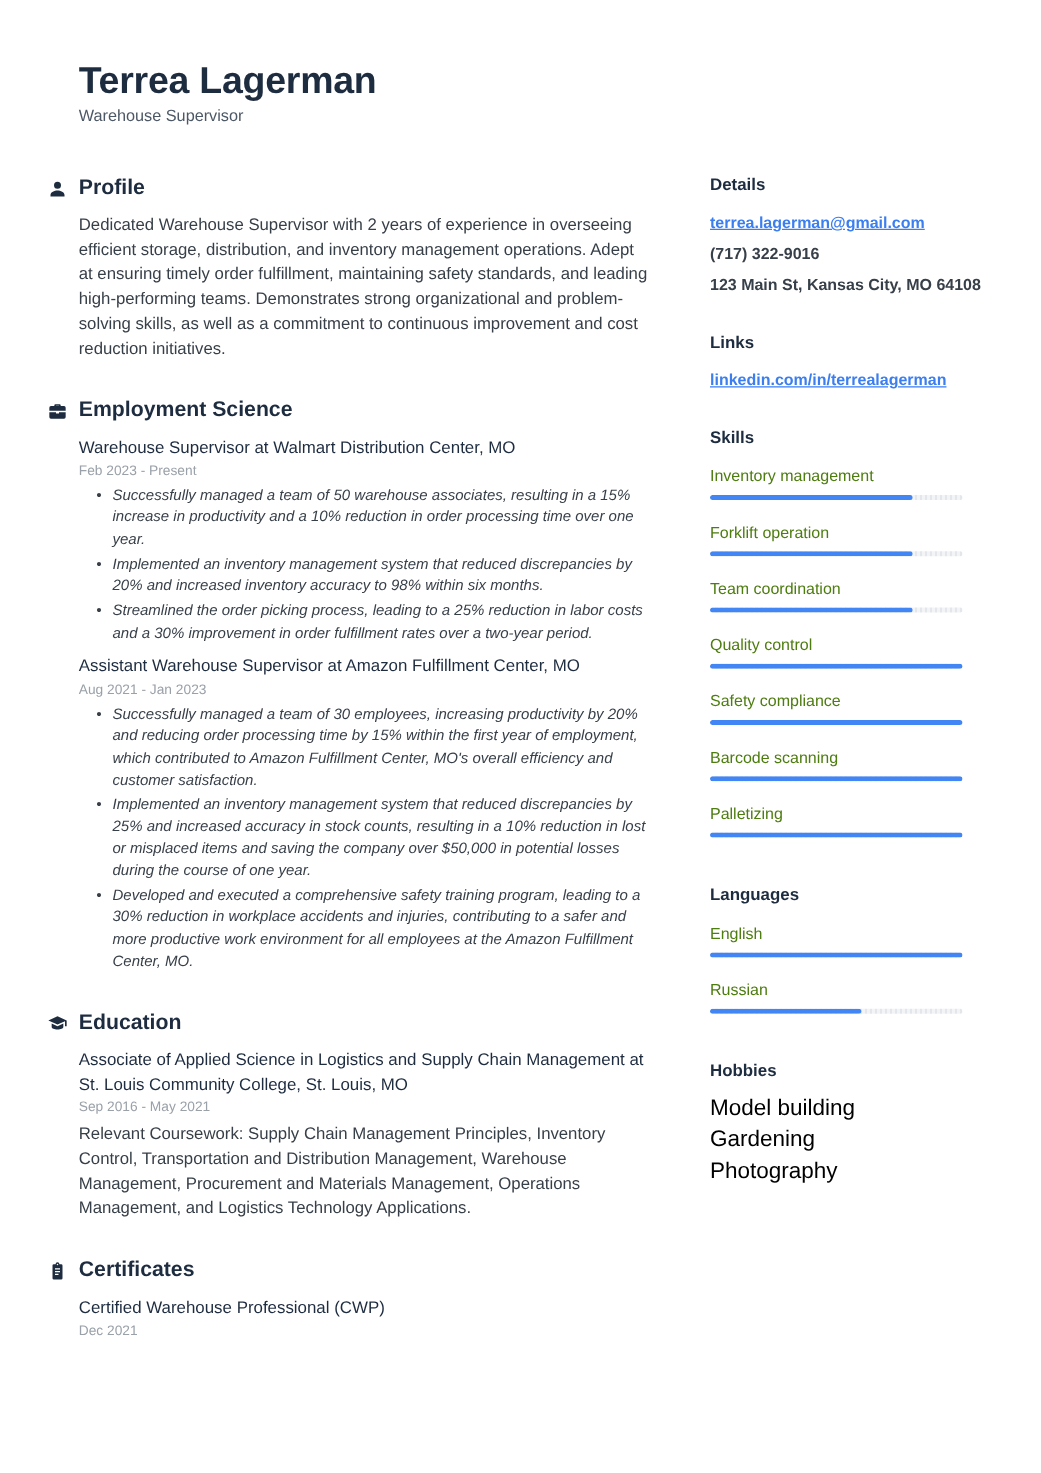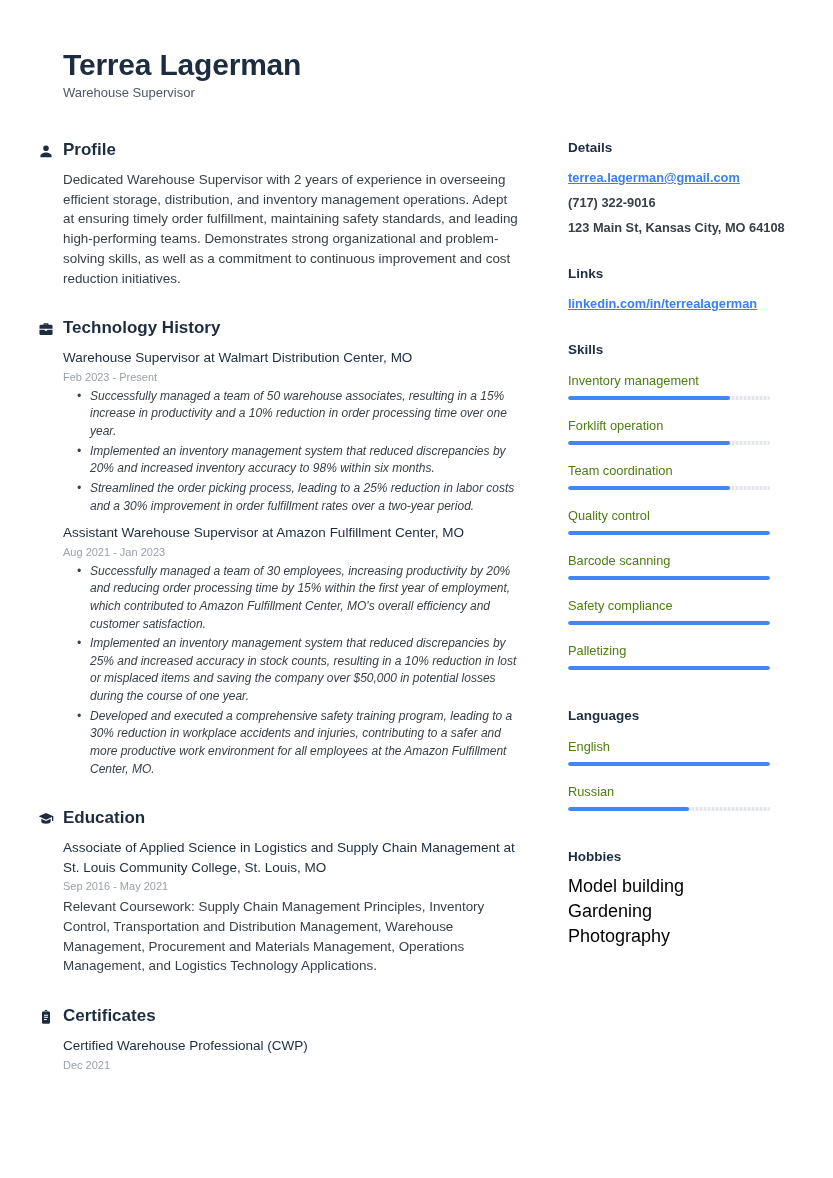--- a/index.html
+++ b/index.html
@@ -165,21 +165,21 @@
         <p class="body-text">Dedicated Warehouse Supervisor with 2 years of experience in overseeing efficient storage, distribution, and inventory management operations. Adept at ensuring timely order fulfillment, maintaining safety standards, and leading high-performing teams. Demonstrates strong organizational and problem-solving skills, as well as a commitment to continuous improvement and cost reduction initiatives.</p>
       </div>
 
       <div class="section">
         <div class="sec-heading">
           <span class="sec-icon">
             <svg viewBox="0 0 24 24">
                 <path d="M9.5 3.5h5a1.3 1.3 0 0 1 1.3 1.3v1h4a2 2 0 0 1 2 2v3.7H2.2V7.8a2 2 0 0 1 2-2h4v-1a1.3 1.3 0 0 1 1.3-1.3zm.7 2.3h3.6v-.5h-3.6zM2.2 13.2h8v1.6h3.6v-1.6h8V19a2 2 0 0 1-2 2H4.2a2 2 0 0 1-2-2z"></path>
               </svg>
           </span>
-          <span>Technology History</span>
+          <span>Employment Science</span>
         </div>
 
         <div class="entry">
           <div class="entry-title">Warehouse Supervisor at Walmart Distribution Center, MO</div>
           <div class="entry-dates">Feb 2023 - Present</div>
           <ul class="bullets">
             <li>Successfully managed a team of 50 warehouse associates, resulting in a 15% increase in productivity and a 10% reduction in order processing time over one year.</li>
             <li>Implemented an inventory management system that reduced discrepancies by 20% and increased inventory accuracy to 98% within six months.</li>
             <li>Streamlined the order picking process, leading to a 25% reduction in labor costs and a 30% improvement in order fulfillment rates over a two-year period.</li>
           </ul>
@@ -268,27 +268,27 @@
               <div class="bar-fill" style="width: 80%;"></div>
             </div>
         </div>
         <div class="skill-row">
           <div class="skill-label">Quality control</div>
           <div class="bar-track">
               <div class="bar-fill" style="width: 100%;"></div>
             </div>
         </div>
         <div class="skill-row">
+          <div class="skill-label">Safety compliance</div>
+          <div class="bar-track">
+              <div class="bar-fill" style="width: 100%;"></div>
+            </div>
+        </div>
+        <div class="skill-row">
           <div class="skill-label">Barcode scanning</div>
-          <div class="bar-track">
-              <div class="bar-fill" style="width: 100%;"></div>
-            </div>
-        </div>
-        <div class="skill-row">
-          <div class="skill-label">Safety compliance</div>
           <div class="bar-track">
               <div class="bar-fill" style="width: 100%;"></div>
             </div>
         </div>
         <div class="skill-row">
           <div class="skill-label">Palletizing</div>
           <div class="bar-track">
               <div class="bar-fill" style="width: 100%;"></div>
             </div>
         </div>

